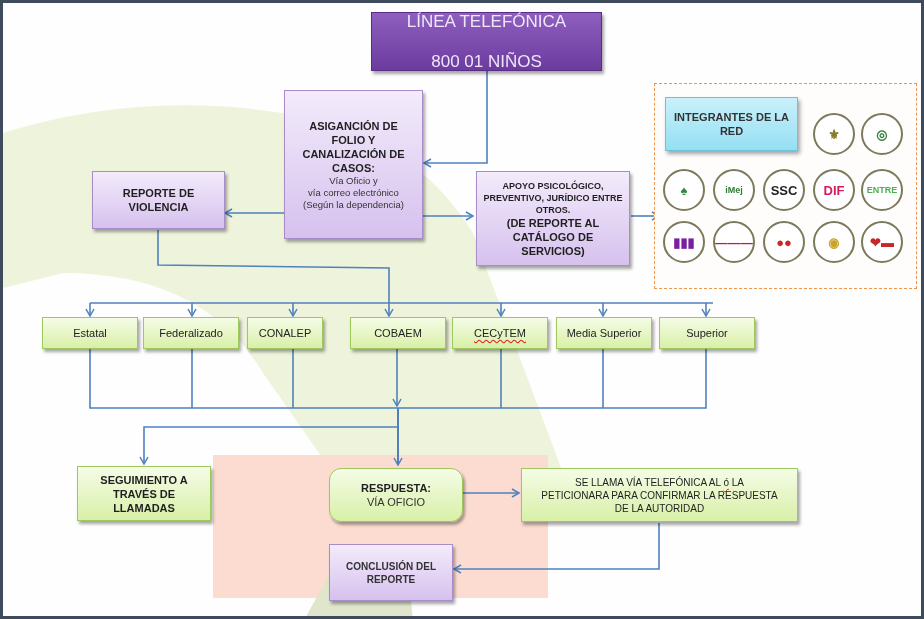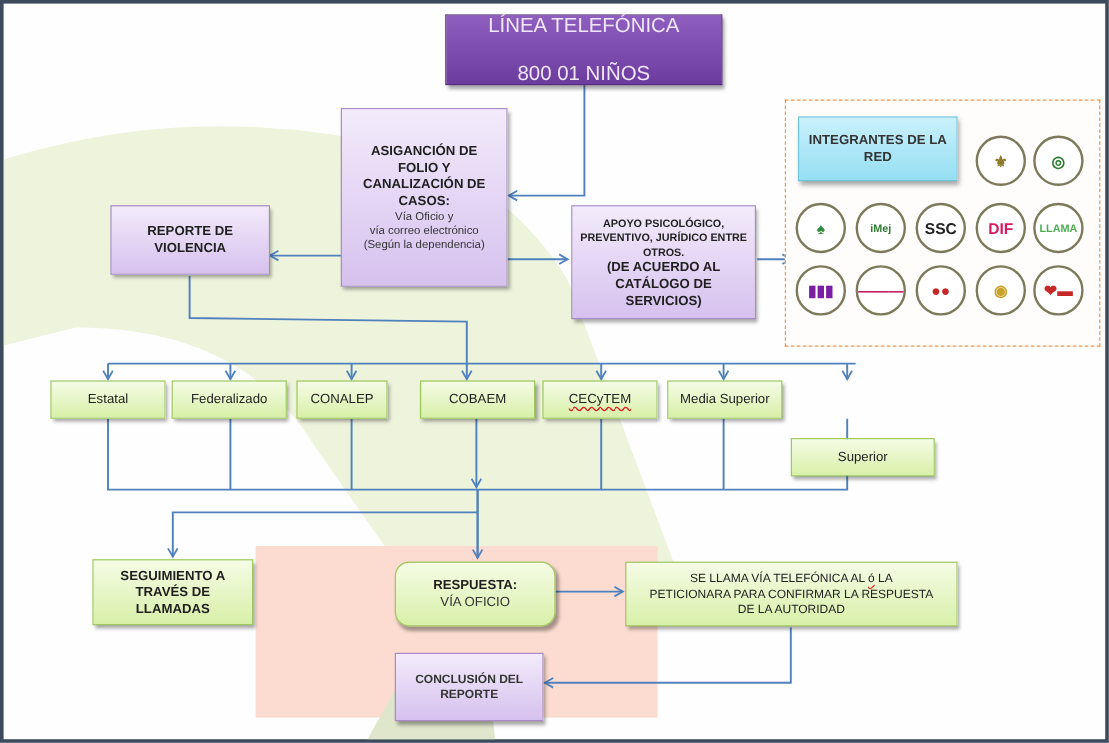--- a/index.html
+++ b/index.html
@@ -129,38 +129,38 @@
 
   <div class="box purple" style="left:89px; top:168px; width:133px; height:58px;">
     <div class="b t11">REPORTE DE</div>
     <div class="b t11">VIOLENCIA</div>
   </div>
 
   <div class="box purple" style="left:473px; top:168px; width:154px; height:95px;">
     <div class="b t9">APOYO PSICOLÓGICO,</div>
     <div class="b t9">PREVENTIVO, JURÍDICO ENTRE</div>
     <div class="b t9">OTROS.</div>
-    <div class="b t11">(DE ACUERDO AL</div>
+    <div class="b t11">(DE REPORTE AL</div>
     <div class="b t11">CATÁLOGO DE</div>
     <div class="b t11">SERVICIOS)</div>
   </div>
 
   <div class="red-panel">
     <div class="box cyan" style="left:10px; top:13px; width:133px; height:54px;">
       <div class="t11" style="font-weight:bold; color:#333;">INTEGRANTES DE LA</div>
       <div class="t11" style="font-weight:bold; color:#333;">RED</div>
     </div>
     <div id="logos">
         <div class="logo" style="left: 158px; top: 29px; color: rgb(138, 122, 42); font-size: 13px;">⚜</div>
         <div class="logo" style="left: 206px; top: 29px; color: rgb(46, 125, 50); font-size: 13px;">◎</div>
         <div class="logo" style="left: 8px; top: 85px; color: rgb(46, 139, 58); font-size: 13px;">♠</div>
         <div class="logo" style="left: 58px; top: 85px; color: rgb(46, 125, 50); font-size: 9px;">iMej</div>
         <div class="logo" style="left: 108px; top: 85px; color: rgb(34, 34, 34); font-size: 13px;">SSC</div>
         <div class="logo" style="left: 158px; top: 85px; color: rgb(216, 27, 96); font-size: 13px;">DIF</div>
-        <div class="logo" style="left: 206px; top: 85px; color: rgb(76, 175, 80); font-size: 9px;">LLAMA</div>
+        <div class="logo" style="left: 206px; top: 85px; color: rgb(76, 175, 80); font-size: 9px;">ENTRE</div>
         <div class="logo" style="left: 8px; top: 137px; color: rgb(123, 31, 162); font-size: 13px;">▮▮▮</div>
         <div class="logo" style="left: 58px; top: 137px; color: rgb(194, 24, 91); font-size: 13px;">———</div>
         <div class="logo" style="left: 108px; top: 137px; color: rgb(198, 40, 40); font-size: 13px;">●●</div>
         <div class="logo" style="left: 158px; top: 137px; color: rgb(201, 162, 39); font-size: 13px;">◉</div>
         <div class="logo" style="left: 206px; top: 137px; color: rgb(198, 40, 40); font-size: 13px;">❤▬</div>
       </div>
   </div>
 
   <div id="cats">
       <div class="box green" style="left: 39px; top: 314px; width: 96px; height: 32px;">
@@ -174,21 +174,21 @@
       </div>
       <div class="box green" style="left: 347px; top: 314px; width: 96px; height: 32px;">
         <span class="cat">COBAEM</span>
       </div>
       <div class="box green" style="left: 449px; top: 314px; width: 96px; height: 32px;">
         <span class="cat squiggle">CECyTEM</span>
       </div>
       <div class="box green" style="left: 553px; top: 314px; width: 96px; height: 32px;">
         <span class="cat">Media Superior</span>
       </div>
-      <div class="box green" style="left: 656px; top: 314px; width: 120px; height: 32px; margin-top: 48px;">
+      <div class="box green" style="left: 656px; top: 314px; width: 96px; height: 32px;">
         <span class="cat">Superior</span>
       </div>
     </div>
 
   <div class="box green" style="left:74px; top:463px; width:134px; height:55px;">
     <div class="b t11">SEGUIMIENTO A</div>
     <div class="b t11">TRAVÉS DE</div>
     <div class="b t11">LLAMADAS</div>
   </div>
 

